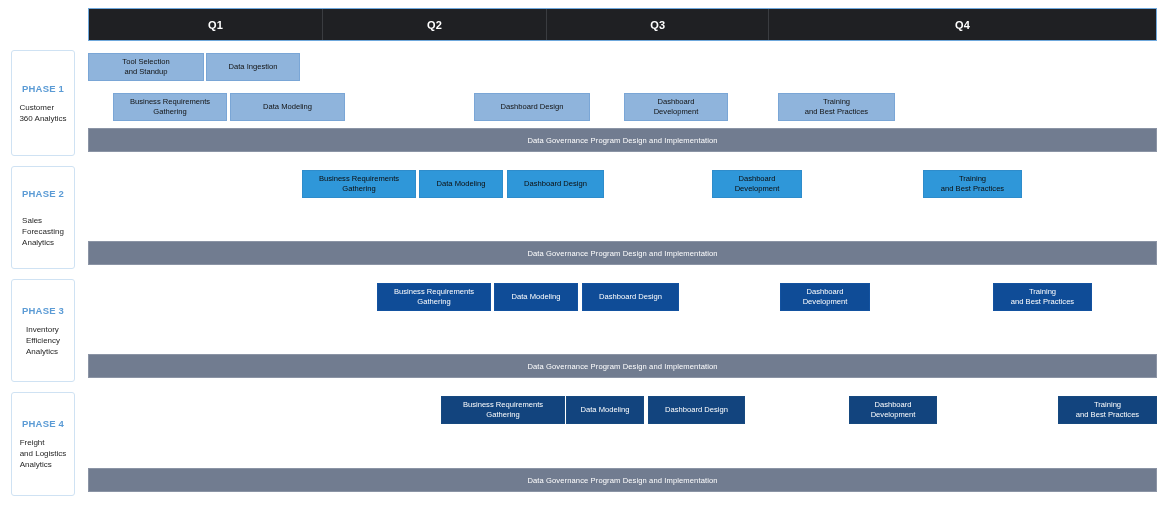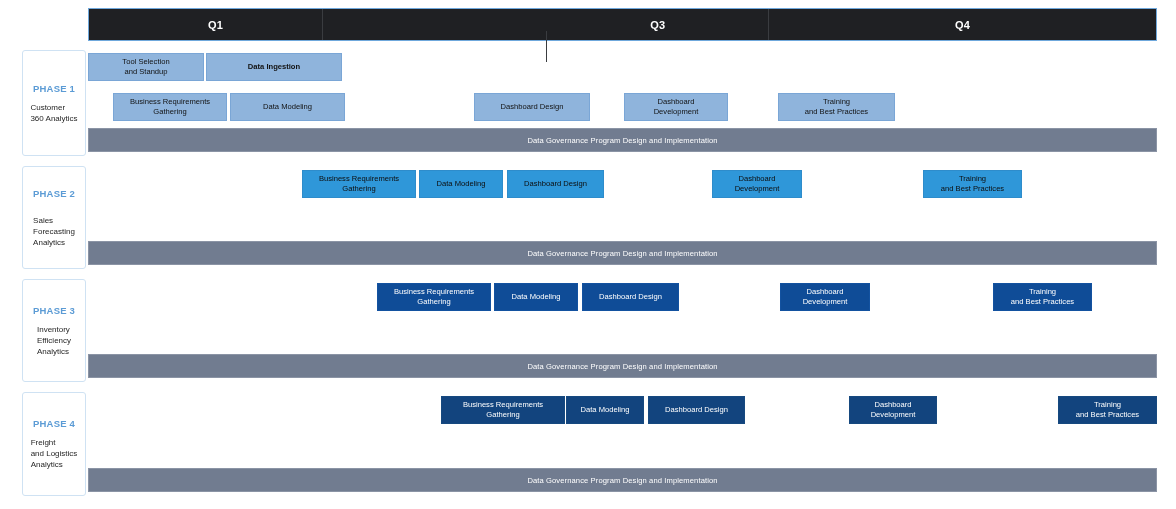--- a/index.html
+++ b/index.html
@@ -51,21 +51,21 @@
 
   
   .phase-row {
     position: absolute;
     left: 0;
     width: 1176px;
   }
 
   .phase-label-box {
     position: absolute;
-    left: 22px;
+    left: 11px;
     width: 64px;
     border: 1px solid #cfe2f3;
     border-radius: 3px;
     background: #ffffff;
     box-sizing: border-box;
     display: flex;
     flex-direction: column;
     align-items: center;
     justify-content: center;
     padding: 4px 2px;
@@ -140,41 +140,41 @@
 </style>
 </head>
 <body>
 
 <div id="roadmap">
 
   <div class="quarter-header" id="quarter-header">
       <div class="quarter-cell" style="width: 237px; padding-left: 20px;">
         <span>Q1</span>
       </div>
-      <div class="quarter-cell" style="width: 227px; margin-top: 22px;">
+      <div class="quarter-cell" style="width: 227px;">
         <span>Q2</span>
       </div>
       <div class="quarter-cell" style="width: 225px;">
         <span>Q3</span>
       </div>
       <div class="quarter-cell" style="width: 392px;">
         <span>Q4</span>
       </div>
     </div>
 
   <div id="phase-rows">
       <div class="phase-row" style="top: 48px; height: 110px;">
         <div class="phase-label-box" style="top: 2px; height: 106px;">
           <div class="phase-title">PHASE 1</div>
           <div class="phase-sub">Customer
 360 Analytics</div>
         </div>
         <div class="bar tone-light" style="left: 88px; top: 5px; width: 116px; height: 28px;"><span>Tool Selection
 and Standup</span></div>
-        <div class="bar tone-light" style="left: 206px; top: 5px; width: 136px; height: 28px; font-weight: bold;"><span>Data Ingestion</span></div>
+        <div class="bar tone-light" style="left: 206px; top: 5px; width: 94px; height: 28px;"><span>Data Ingestion</span></div>
         <div class="bar tone-light" style="left: 113px; top: 45px; width: 114px; height: 28px;"><span>Business Requirements
 Gathering</span></div>
         <div class="bar tone-light" style="left: 230px; top: 45px; width: 115px; height: 28px;"><span>Data Modeling</span></div>
         <div class="bar tone-light" style="left: 474px; top: 45px; width: 116px; height: 28px;"><span>Dashboard Design</span></div>
         <div class="bar tone-light" style="left: 624px; top: 45px; width: 104px; height: 28px;"><span>Dashboard
 Development</span></div>
         <div class="bar tone-light" style="left: 778px; top: 45px; width: 117px; height: 28px;"><span>Training
 and Best Practices</span></div>
         <div class="governance-bar" style="top: 80px;">
           <span>Data Governance Program Design and Implementation</span>

